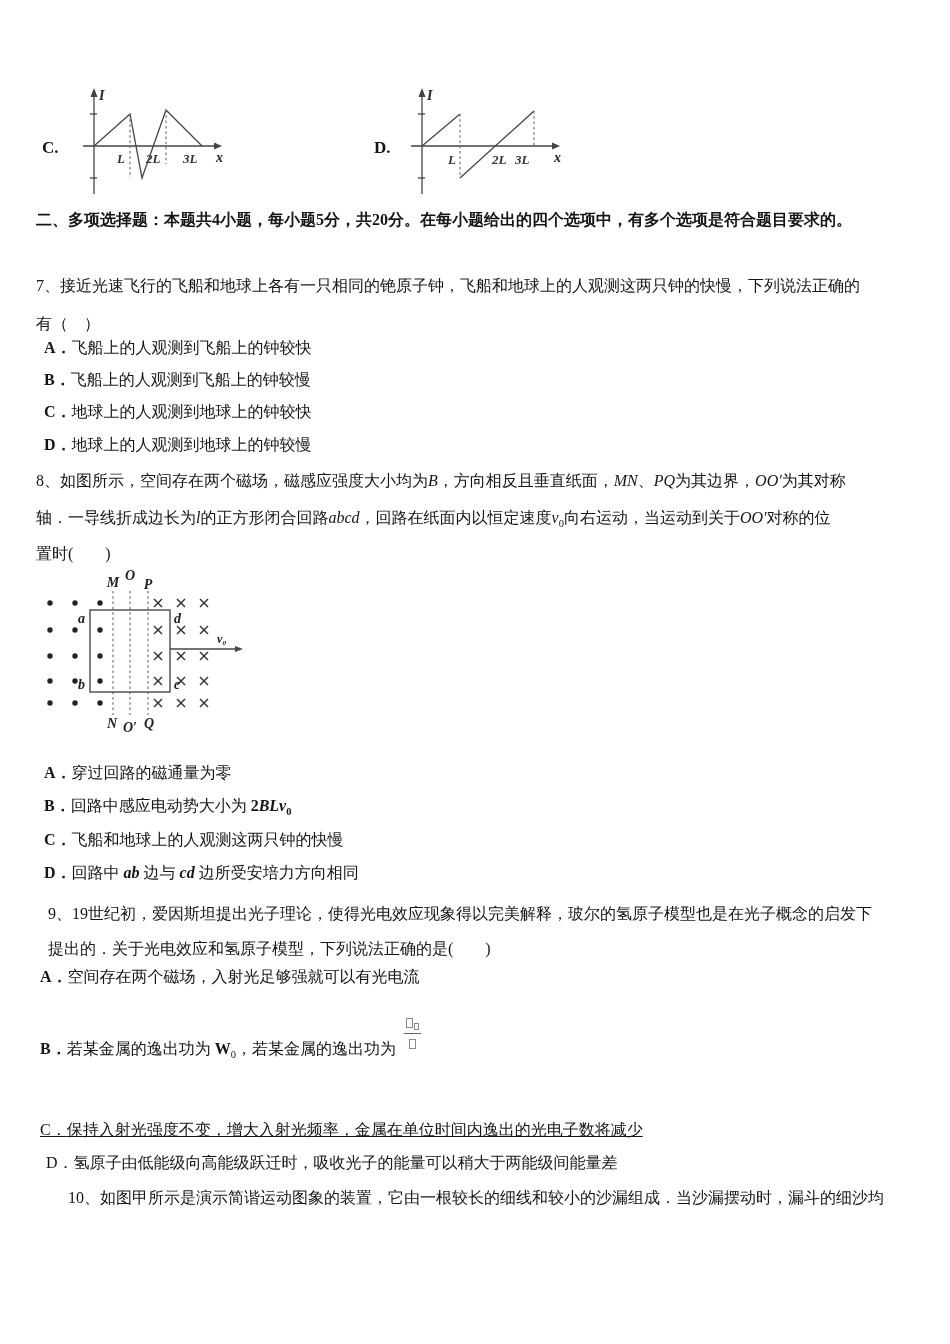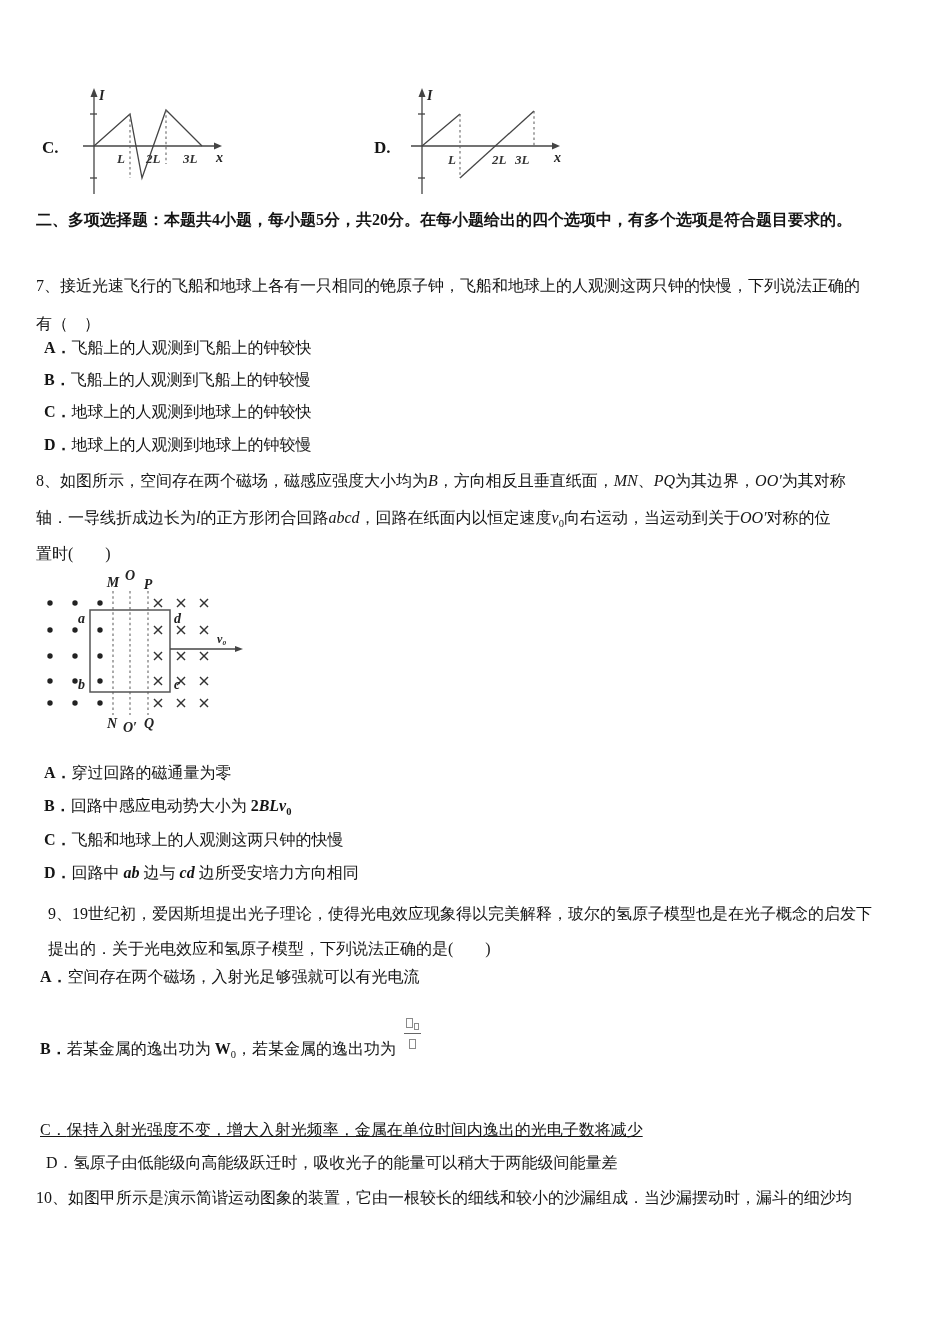--- a/index.html
+++ b/index.html
@@ -171,15 +171,15 @@
     <div>9、19世纪初，爱因斯坦提出光子理论，使得光电效应现象得以完美解释，玻尔的氢原子模型也是在光子概念的启发下</div>
     <div>提出的．关于光电效应和氢原子模型，下列说法正确的是(　　)</div>
   </div>
   <div class="abs opt" style="left:40px;top:967px;"><span class="bd">A．</span><span>空间存在两个磁场，入射光足够强就可以有光电流</span></div>
   <div class="abs opt" style="left:40px;top:1032px;">
     <span><span class="bd">B．</span><span>若某金属的逸出功为 </span><span class="bd">W</span><sub>0</sub><span>，若某金属的逸出功为</span></span><span class="frac"><span class="num"><span class="tofu"></span><span class="tofu-sm"></span></span><span class="den"><span class="tofu"></span></span></span>
   </div>
   <div class="abs opt" style="left:40px;top:1120px;text-decoration:underline;"><span>C．</span><span>保持入射光强度不变，增大入射光频率，金属在单位时间内逸出的光电子数将减少</span></div>
   <div class="abs opt" style="left:24px;top:1153px;margin-left:22px;"><span>D．</span><span>氢原子由低能级向高能级跃迁时，吸收光子的能量可以稍大于两能级间能量差</span></div>
 
-  <div class="abs para" style="left:36px;top:1188px;">10、如图甲所示是演示简谐运动图象的装置，它由一根较长的细线和较小的沙漏组成．当沙漏摆动时，漏斗的细沙均</div>
+  <div class="abs para" style="left:36px;top:1188px;text-align:center;">10、如图甲所示是演示简谐运动图象的装置，它由一根较长的细线和较小的沙漏组成．当沙漏摆动时，漏斗的细沙均</div>
 
 </div>
 
 </body></html>

